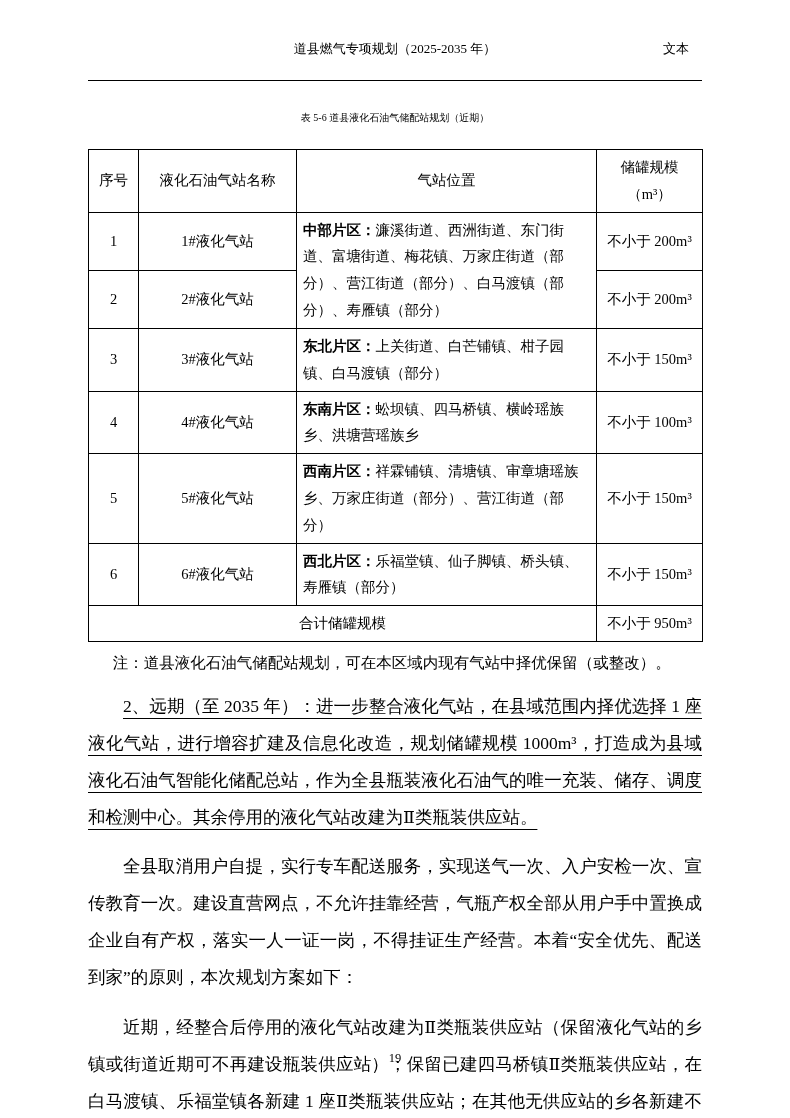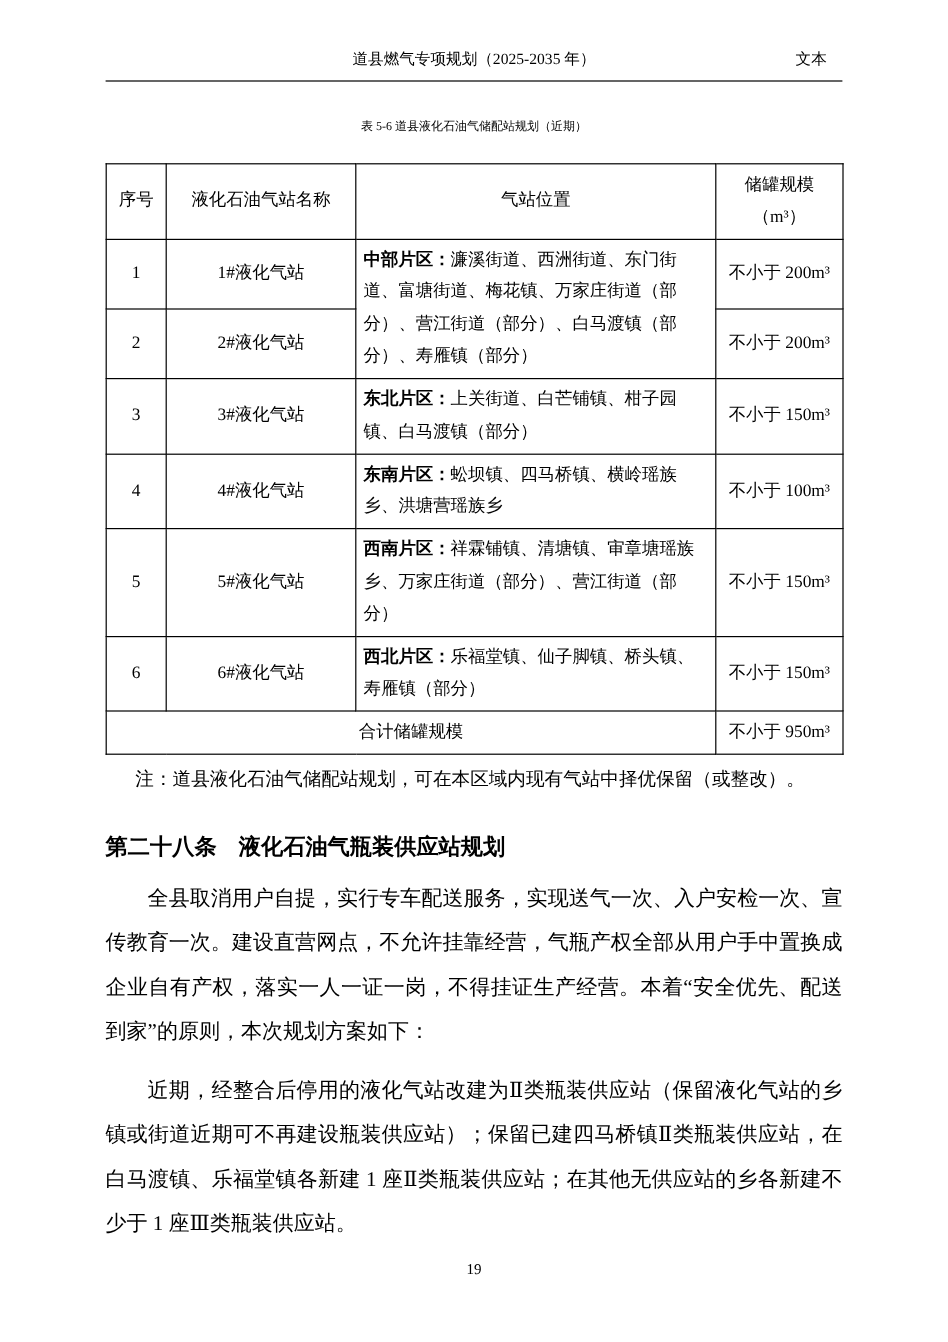--- a/index.html
+++ b/index.html
@@ -7,21 +7,21 @@
     width:790px;height:1118px;position:relative;box-sizing:border-box;
     background:#ffffff;color:#000;
     font-family:"Liberation Serif","DejaVu Serif",serif;
     padding:40px 88px 0 88px;
     overflow:hidden;
   }
   
   .header{
     position:relative;
     border-bottom:1.5px solid #000;
-    padding-bottom:9px;
+    padding-bottom:22px;
     font-size:13px;
     text-align:center;
     height:18px;
   }
   .header .title{display:inline-block;}
   .header .right-label{position:absolute;right:13px;top:0;}
   
   .caption{
     text-align:center;
     font-size:10px;
@@ -145,22 +145,22 @@
       </tr>
       <tr>
         <td class="total-label" colspan="3">合计储罐规模</td>
         <td class="scale">不小于 950m³</td>
       </tr>
     </tbody>
   </table>
 
   <div class="note">注：道县液化石油气储配站规划，可在本区域内现有气站中择优保留（或整改）。</div>
 
+  <p class="body-para underlined">2、远期（至 2035 年）：进一步整合液化气站，在县域范围内择优选择 1 座液化气站，进行增容扩建及信息化改造，规划储罐规模 1000m³，打造成为县域液化石油气智能化储配总站，作为全县瓶装液化石油气的唯一充装、储存、调度和检测中心。其余停用的液化气站改建为Ⅱ类瓶装供应站。</p>
 
-  <h2 class="section-heading">第二十八条　液化石油气瓶装供应站规划</h2>
 
   <p class="body-para">全县取消用户自提，实行专车配送服务，实现送气一次、入户安检一次、宣传教育一次。建设直营网点，不允许挂靠经营，气瓶产权全部从用户手中置换成企业自有产权，落实一人一证一岗，不得挂证生产经营。本着“安全优先、配送到家”的原则，本次规划方案如下：</p>
 
   <p class="body-para"><span>近期，经整合后停用的液化气站改建为Ⅱ类瓶装供应站（保留液化气站的乡镇或街道近期可不再建设瓶装供应站）；保留已建四马桥镇Ⅱ类瓶装供应站，在白马渡镇、乐福堂镇各新建 1 座Ⅱ类瓶装供应站；在其他无供应站的乡各新建不少于 1 座Ⅲ类瓶装供应站。</span></p>
 
   <div class="footer">19</div>
 
 </div>
 
 </body></html>

